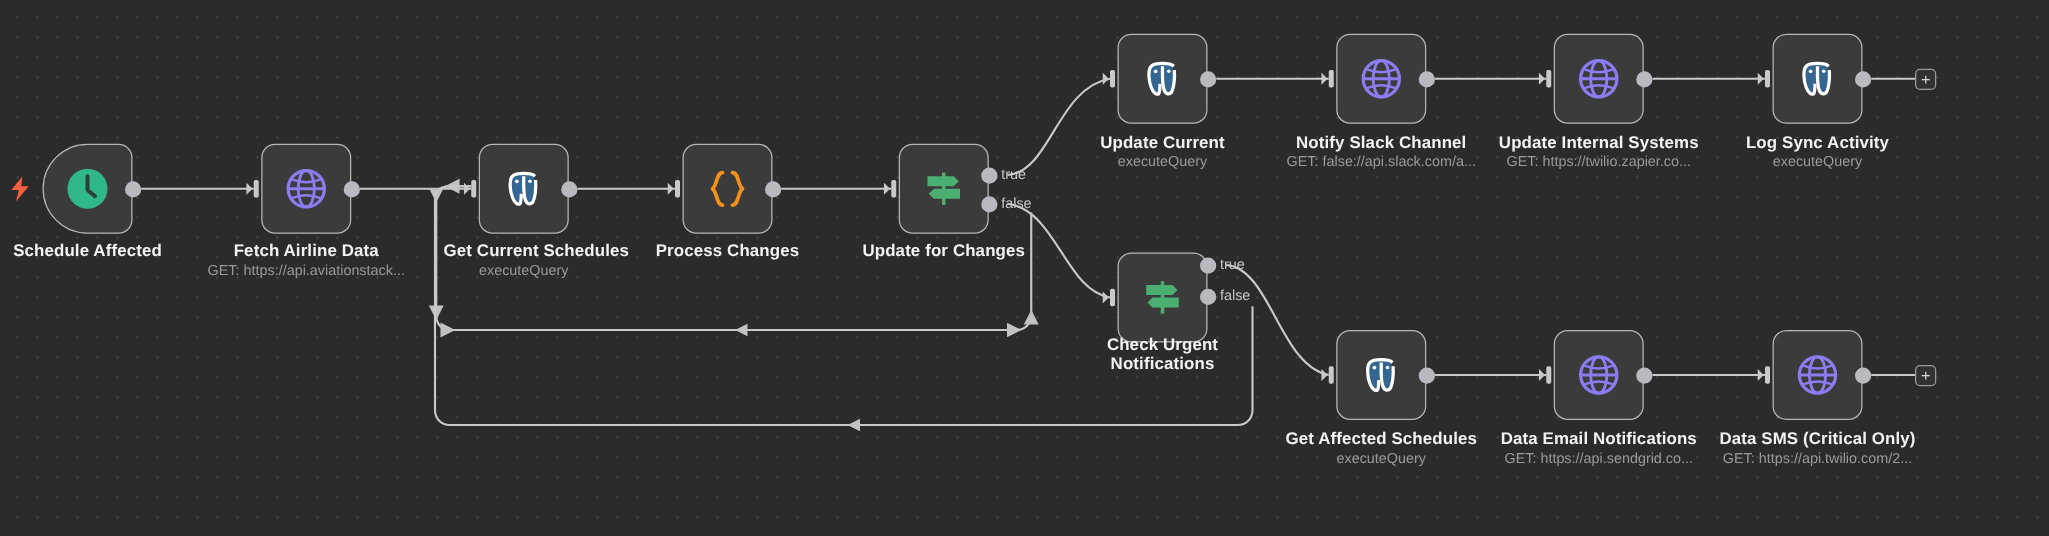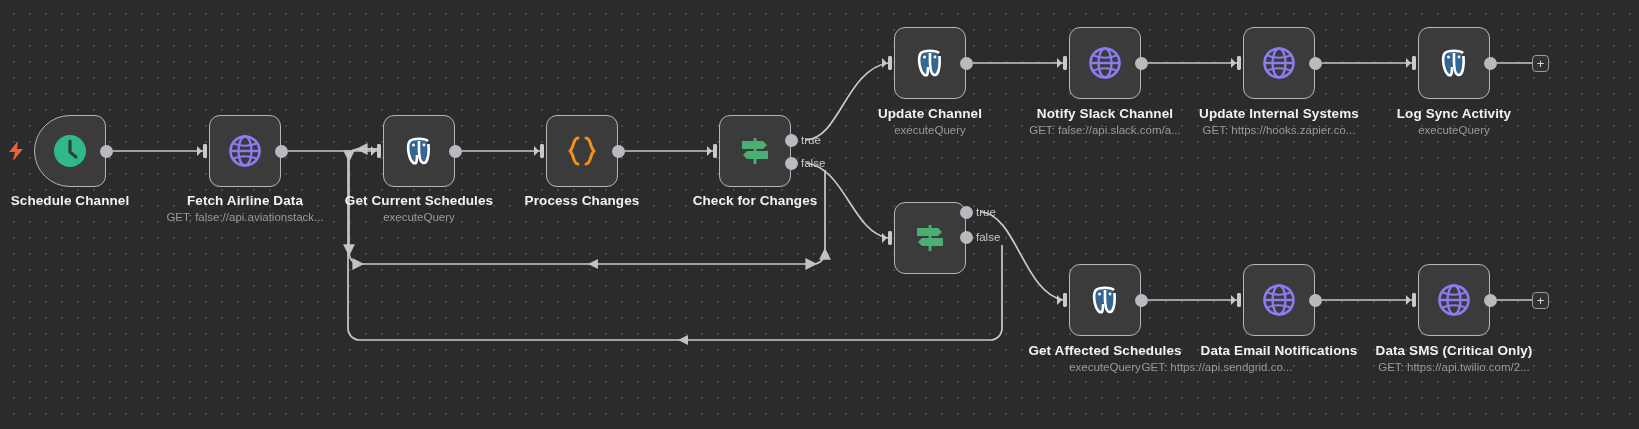--- a/index.html
+++ b/index.html
@@ -146,61 +146,61 @@
     </svg>
   </div>
 
   <div class="node trigger" style="left:34px; top:115px;">
     <svg class="icon" viewBox="0 0 40 40">
       <circle cx="20" cy="20" r="16" fill="#30b888"></circle>
       <path d="M20,10 L20,21 L26,26" stroke="#2f3f3a" stroke-width="3.2" fill="none" stroke-linecap="round" stroke-linejoin="round"></path>
     </svg>
   </div>
   <div class="port" style="left:100px; top:145px;"></div>
-  <div class="node-label" style="left:0px; top:193px; width:140px;">Schedule Channel</div>
+  <div class="node-label" style="left:0px; top:193px; width:140px;">Schedule Affected</div>
 
   <div class="in-port" style="left:197px; top:143px;">
     <svg width="12" height="16" viewBox="0 0 12 16">
         <path d="M0,3 L5,8 L0,13 Z" fill="#c9c9c9"></path>
         <rect x="6" y="1" width="4" height="14" rx="1.4" fill="#c9c9c9"></rect>
       </svg>
   </div>
   <div class="node" style="left:209px; top:115px;">
     <svg class="icon" viewBox="0 0 40 40">
       <circle cx="20" cy="20" r="14.5" fill="none" stroke="#8b7df0" stroke-width="2.6"></circle>
       <ellipse cx="20" cy="20" rx="6.5" ry="14.5" fill="none" stroke="#8b7df0" stroke-width="2.3"></ellipse>
       <line x1="5.5" y1="20" x2="34.5" y2="20" stroke="#8b7df0" stroke-width="2.4"></line>
       <path d="M8.5,12.5 Q20,17 31.5,12.5" fill="none" stroke="#8b7df0" stroke-width="2"></path>
       <path d="M8.5,27.5 Q20,23 31.5,27.5" fill="none" stroke="#8b7df0" stroke-width="2"></path>
     </svg>
   </div>
   <div class="port" style="left:275px; top:145px;"></div>
   <div class="node-label" style="left:175px; top:193px; width:140px;">Fetch Airline Data</div>
-  <div class="node-sub" style="left:165px; top:211px; width:160px;">GET: false://api.aviationstack...</div>
+  <div class="node-sub" style="left:165px; top:211px; width:160px;">GET: https://api.aviationstack...</div>
 
   <div class="in-port" style="left:371px; top:143px;">
     <svg width="12" height="16" viewBox="0 0 12 16">
         <path d="M0,3 L5,8 L0,13 Z" fill="#c9c9c9"></path>
         <rect x="6" y="1" width="4" height="14" rx="1.4" fill="#c9c9c9"></rect>
       </svg>
   </div>
   <div class="node" style="left:383px; top:115px;">
     <svg class="icon" viewBox="0 0 40 40">
       <g stroke="#ffffff" stroke-width="2.6" fill="#336791" stroke-linejoin="round">
         <path d="M29,10 C26,7 14,7 11,10 C8,13 9,22 11,27 C12.5,31 15,33 17,32 C18,30 18,27 18,24"></path>
         <path d="M20,10 C20,16 19.5,22 21,28 C22,32 25,33 27,31 C29,28 30,20 29.5,13"></path>
       </g>
       <g fill="#ffffff">
         <circle cx="14.5" cy="14" r="1.5"></circle>
         <circle cx="25" cy="14" r="1.4"></circle>
       </g>
     </svg>
   </div>
   <div class="port" style="left:449px; top:145px;"></div>
-  <div class="node-label" style="left:339px; top:193px; width:160px;">Get Current Schedules</div>
+  <div class="node-label" style="left:349px; top:193px; width:160px;">Get Current Schedules</div>
   <div class="node-sub" style="left:339px; top:211px; width:160px;">executeQuery</div>
 
   <div class="in-port" style="left:534px; top:143px;">
     <svg width="12" height="16" viewBox="0 0 12 16">
         <path d="M0,3 L5,8 L0,13 Z" fill="#c9c9c9"></path>
         <rect x="6" y="1" width="4" height="14" rx="1.4" fill="#c9c9c9"></rect>
       </svg>
   </div>
   <div class="node" style="left:546px; top:115px;">
     <svg class="icon" viewBox="0 0 40 40">
@@ -223,42 +223,42 @@
     <svg class="icon" viewBox="0 0 40 40">
       <rect x="18.6" y="7" width="2.8" height="26" fill="#4caf72"></rect>
       <path d="M7,10 L28,10 L32,14 L28,18 L7,18 Z" fill="#4caf72"></path>
       <path d="M33,20 L12,20 L8,24 L12,28 L33,28 Z" fill="#4caf72"></path>
     </svg>
   </div>
   <div class="port" style="left:785px; top:134px;"></div>
   <div class="port" style="left:785px; top:157px;"></div>
   <div class="branch-label" style="left:801px; top:134px;">true</div>
   <div class="branch-label" style="left:801px; top:157px;">false</div>
-  <div class="node-label" style="left:685px; top:193px; width:140px;">Check for Changes</div>
+  <div class="node-label" style="left:685px; top:193px; width:140px;">Update for Changes</div>
 
   <div class="in-port" style="left:882px; top:55px;">
     <svg width="12" height="16" viewBox="0 0 12 16">
         <path d="M0,3 L5,8 L0,13 Z" fill="#c9c9c9"></path>
         <rect x="6" y="1" width="4" height="14" rx="1.4" fill="#c9c9c9"></rect>
       </svg>
   </div>
   <div class="node" style="left:894px; top:27px;">
     <svg class="icon" viewBox="0 0 40 40">
       <g stroke="#ffffff" stroke-width="2.6" fill="#336791" stroke-linejoin="round">
         <path d="M29,10 C26,7 14,7 11,10 C8,13 9,22 11,27 C12.5,31 15,33 17,32 C18,30 18,27 18,24"></path>
         <path d="M20,10 C20,16 19.5,22 21,28 C22,32 25,33 27,31 C29,28 30,20 29.5,13"></path>
       </g>
       <g fill="#ffffff">
         <circle cx="14.5" cy="14" r="1.5"></circle>
         <circle cx="25" cy="14" r="1.4"></circle>
       </g>
     </svg>
   </div>
   <div class="port" style="left:960px; top:57px;"></div>
-  <div class="node-label" style="left:860px; top:106px; width:140px;">Update Channel</div>
+  <div class="node-label" style="left:860px; top:106px; width:140px;">Update Current</div>
   <div class="node-sub" style="left:860px; top:124px; width:140px;">executeQuery</div>
 
   <div class="in-port" style="left:1057px; top:55px;">
     <svg width="12" height="16" viewBox="0 0 12 16">
         <path d="M0,3 L5,8 L0,13 Z" fill="#c9c9c9"></path>
         <rect x="6" y="1" width="4" height="14" rx="1.4" fill="#c9c9c9"></rect>
       </svg>
   </div>
   <div class="node" style="left:1069px; top:27px;">
     <svg class="icon" viewBox="0 0 40 40">
@@ -283,21 +283,21 @@
     <svg class="icon" viewBox="0 0 40 40">
       <circle cx="20" cy="20" r="14.5" fill="none" stroke="#8b7df0" stroke-width="2.6"></circle>
       <ellipse cx="20" cy="20" rx="6.5" ry="14.5" fill="none" stroke="#8b7df0" stroke-width="2.3"></ellipse>
       <line x1="5.5" y1="20" x2="34.5" y2="20" stroke="#8b7df0" stroke-width="2.4"></line>
       <path d="M8.5,12.5 Q20,17 31.5,12.5" fill="none" stroke="#8b7df0" stroke-width="2"></path>
       <path d="M8.5,27.5 Q20,23 31.5,27.5" fill="none" stroke="#8b7df0" stroke-width="2"></path>
     </svg>
   </div>
   <div class="port" style="left:1309px; top:57px;"></div>
   <div class="node-label" style="left:1199px; top:106px; width:160px;">Update Internal Systems</div>
-  <div class="node-sub" style="left:1199px; top:124px; width:160px;">GET: https://hooks.zapier.co...</div>
+  <div class="node-sub" style="left:1199px; top:124px; width:160px;">GET: https://twilio.zapier.co...</div>
 
   <div class="in-port" style="left:1406px; top:55px;">
     <svg width="12" height="16" viewBox="0 0 12 16">
         <path d="M0,3 L5,8 L0,13 Z" fill="#c9c9c9"></path>
         <rect x="6" y="1" width="4" height="14" rx="1.4" fill="#c9c9c9"></rect>
       </svg>
   </div>
   <div class="node" style="left:1418px; top:27px;">
     <svg class="icon" viewBox="0 0 40 40">
       <g stroke="#ffffff" stroke-width="2.6" fill="#336791" stroke-linejoin="round">
@@ -326,20 +326,21 @@
     <svg class="icon" viewBox="0 0 40 40">
       <rect x="18.6" y="7" width="2.8" height="26" fill="#4caf72"></rect>
       <path d="M7,10 L28,10 L32,14 L28,18 L7,18 Z" fill="#4caf72"></path>
       <path d="M33,20 L12,20 L8,24 L12,28 L33,28 Z" fill="#4caf72"></path>
     </svg>
   </div>
   <div class="port" style="left:960px; top:206px;"></div>
   <div class="port" style="left:960px; top:231px;"></div>
   <div class="branch-label" style="left:976px; top:206px;">true</div>
   <div class="branch-label" style="left:976px; top:231px;">false</div>
+  <div class="node-label wrap" style="left:870px; top:268px; width:120px;">Check Urgent Notifications</div>
 
   <div class="in-port" style="left:1057px; top:292px;">
     <svg width="12" height="16" viewBox="0 0 12 16">
         <path d="M0,3 L5,8 L0,13 Z" fill="#c9c9c9"></path>
         <rect x="6" y="1" width="4" height="14" rx="1.4" fill="#c9c9c9"></rect>
       </svg>
   </div>
   <div class="node" style="left:1069px; top:264px;">
     <svg class="icon" viewBox="0 0 40 40">
       <g stroke="#ffffff" stroke-width="2.6" fill="#336791" stroke-linejoin="round">
@@ -366,21 +367,21 @@
     <svg class="icon" viewBox="0 0 40 40">
       <circle cx="20" cy="20" r="14.5" fill="none" stroke="#8b7df0" stroke-width="2.6"></circle>
       <ellipse cx="20" cy="20" rx="6.5" ry="14.5" fill="none" stroke="#8b7df0" stroke-width="2.3"></ellipse>
       <line x1="5.5" y1="20" x2="34.5" y2="20" stroke="#8b7df0" stroke-width="2.4"></line>
       <path d="M8.5,12.5 Q20,17 31.5,12.5" fill="none" stroke="#8b7df0" stroke-width="2"></path>
       <path d="M8.5,27.5 Q20,23 31.5,27.5" fill="none" stroke="#8b7df0" stroke-width="2"></path>
     </svg>
   </div>
   <div class="port" style="left:1309px; top:294px;"></div>
   <div class="node-label" style="left:1199px; top:343px; width:160px;">Data Email Notifications</div>
-  <div class="node-sub" style="left:1137px; top:361px; width:160px;">GET: https://api.sendgrid.co...</div>
+  <div class="node-sub" style="left:1199px; top:361px; width:160px;">GET: https://api.sendgrid.co...</div>
 
   <div class="in-port" style="left:1406px; top:292px;">
     <svg width="12" height="16" viewBox="0 0 12 16">
         <path d="M0,3 L5,8 L0,13 Z" fill="#c9c9c9"></path>
         <rect x="6" y="1" width="4" height="14" rx="1.4" fill="#c9c9c9"></rect>
       </svg>
   </div>
   <div class="node" style="left:1418px; top:264px;">
     <svg class="icon" viewBox="0 0 40 40">
       <circle cx="20" cy="20" r="14.5" fill="none" stroke="#8b7df0" stroke-width="2.6"></circle>

